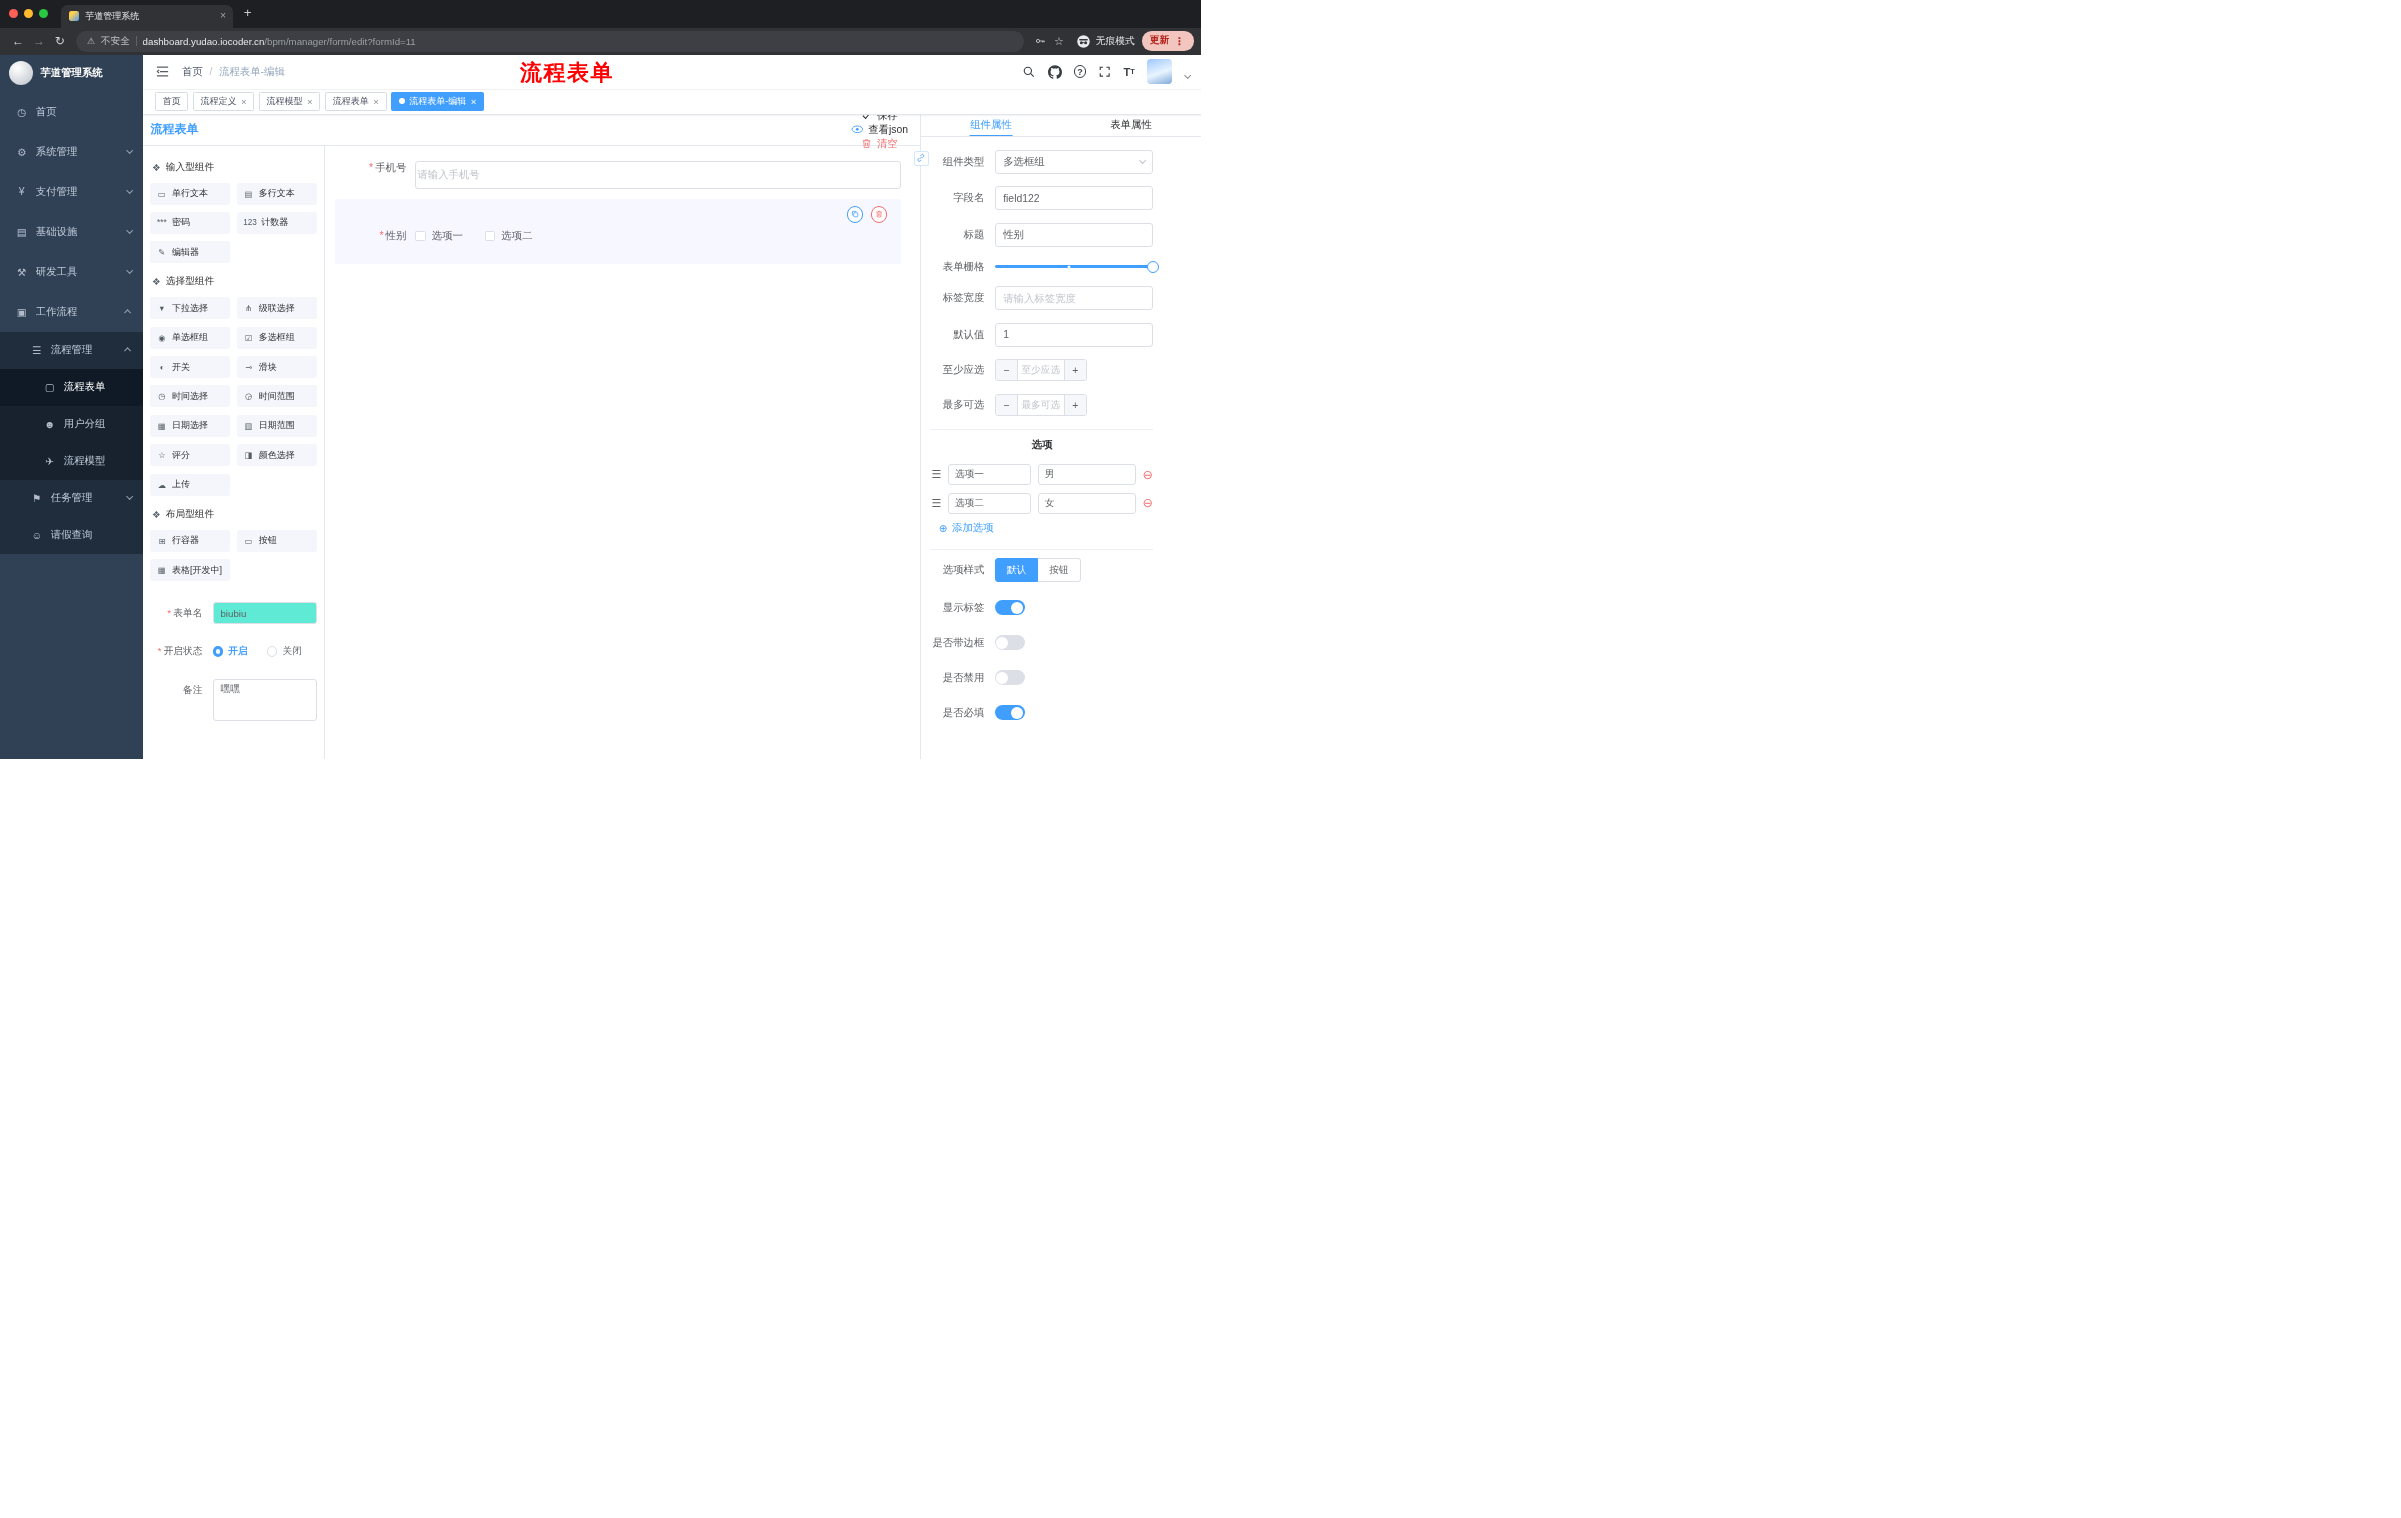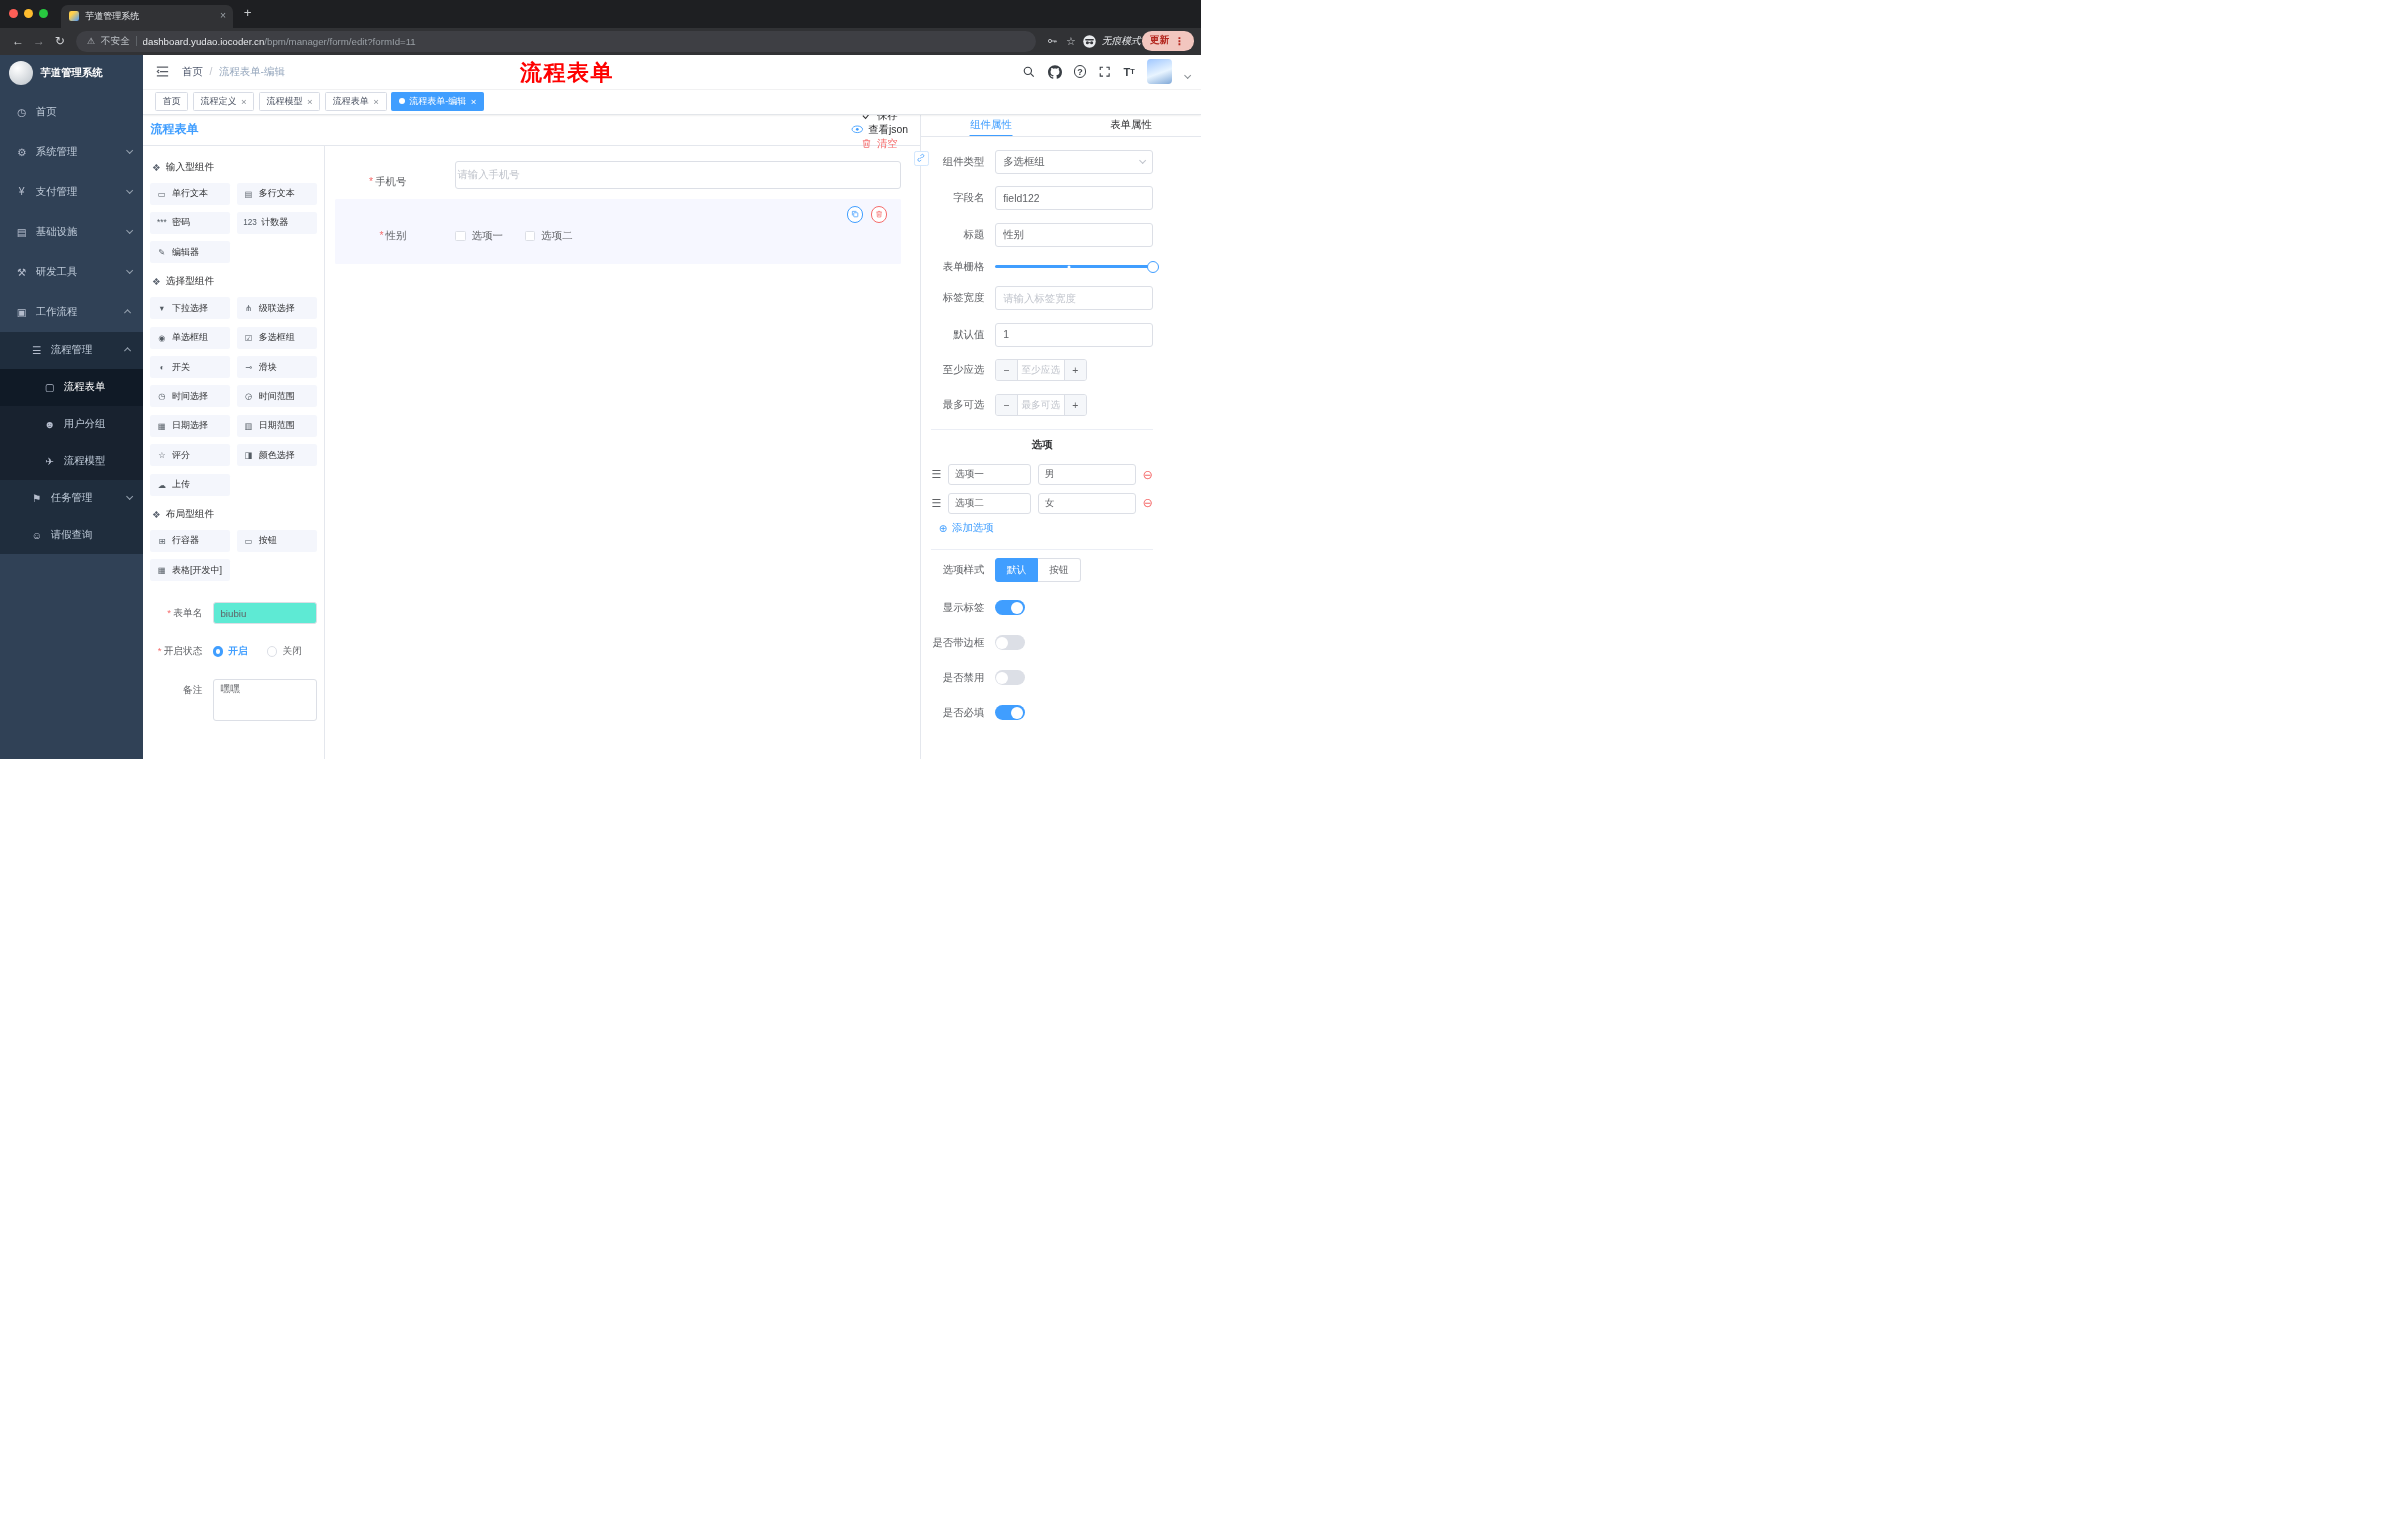--- a/index.html
+++ b/index.html
@@ -21,21 +21,21 @@
   .toolbar { height:27px; background:#313235; display:flex; align-items:center; padding:0 7.4px; flex-shrink:0; }
   .nav-ico { width:21px; height:21px; color:#d2d4d7; font-size:12px; display:flex; align-items:center; justify-content:center; cursor:pointer; }
   .nav-ico.dim { color:#87898d; }
   .omnibox { flex:1; height:21px; background:#3e3f44; border-radius:10.4px; display:flex; align-items:center; padding:0 10.4px; gap:6px; margin:0 6px; font-size:9.7px; min-width:0; }
   .warn-ico { color:#bdc1c6; font-size:9px; }
   .sec-label { color:#bdc1c6; }
   .omni-sep { width:0.7px; height:10.4px; background:#5f6368; }
   .url { white-space:nowrap; overflow:hidden; }
   .url .domain { color:#e8eaed; } .url .path { color:#9aa0a6; }
   .tb-ico { color:#c7cacd; width:19.3px; display:flex; align-items:center; justify-content:center; cursor:pointer; font-size:11px; }
-  .incog { display:flex; align-items:center; gap:5.2px; color:#e8eaed; font-size:9.7px; margin:0 1px;font-style:italic; }
+  .incog { display:flex; align-items:center; gap:5.2px; color:#e8eaed; font-size:9.7px; margin:0 7px; }
   .update-pill { height:19.3px; border-radius:9.7px; background:#f2c6bf; color:#b3261e; font-weight:bold; font-size:9.7px; display:flex; align-items:center; gap:5.2px; padding:0 8.2px; cursor:pointer; }
   .kebab { font-size:10.4px; letter-spacing:0.7px; }
 
   
   .app { flex:1; display:flex; min-height:0; }
   .sidebar { width:143px; background:#304156; color:#bfcbd9; flex-shrink:0; display:flex; flex-direction:column; font-size:10.4px; }
   .logo-row { height:37px; display:flex; align-items:center; gap:7.4px; padding-left:9px; color:#fff; font-weight:bold; flex-shrink:0; }
   .logo-avatar { width:24px; height:24px; border-radius:50%; background:radial-gradient(circle at 35% 30%,#ffffff,#cfd4d9 70%,#aab2bb); }
   .menu { flex:1; overflow:hidden; }
   .m-item { height:40px; display:flex; align-items:center; gap:7.4px; padding:0 12px 0 15px; cursor:pointer; }
@@ -97,21 +97,21 @@
   .star::before { content:"*"; color:#f56c6c; margin-right:2.2px; }
   .pf-input { flex:1; min-width:0; height:22px; border:0.7px solid #dcdfe6; border-radius:3px; padding:0 6.7px; font-size:9.7px; color:#606266; outline:none; background:#5eead4; }
   .radio-group { display:flex; gap:19.3px; align-items:center; height:22px; }
   .radio { display:flex; align-items:center; gap:5.2px; font-size:9.7px; color:#606266; cursor:pointer; }
   .rdot { width:10.4px; height:10.4px; border:0.7px solid #dcdfe6; border-radius:50%; background:#fff; }
   .radio.sel .rdot { border:3px solid #409eff; }
   .radio.sel { color:#409eff;font-weight:bold; }
   .pf-textarea { flex:1; min-width:0; height:42px; border:0.7px solid #dcdfe6; border-radius:3px; padding:3.7px 6.7px; font-size:9.7px; color:#606266; resize:none; outline:none; font-family:inherit; }
 
   .canvas { flex:1; padding:15px 19.3px 0 10.4px; overflow:hidden; }
-  .c-row { display:flex; align-items:flex-end;gap:40px; }
+  .c-row { display:flex; align-items:flex-start; }
   .c-label { width:71px; text-align:right; margin-right:9px; font-size:10.4px; color:#606266; flex-shrink:0; white-space:nowrap; }
   .c-input { flex:1; min-width:0; height:28px; border:0.7px solid #dcdfe6; border-radius:3px; padding:0 1px; font-size:10.4px; color:#606266; outline:none; }
   .c-input::placeholder { color:#c0c4cc; }
   .sel-block { position:relative; background:#f6f7ff; border-radius:1.5px; padding:30px 7.4px 21px 0; margin-top:10.4px; }
   .block-tools { position:absolute; top:7.4px; right:13.4px; display:flex; gap:8.2px; }
   .tool-btn { width:16.3px; height:16.3px; border-radius:50%; background:#fff; display:flex; align-items:center; justify-content:center; cursor:pointer; }
   .tool-btn.copy { border:0.7px solid #409eff; color:#409eff; }
   .tool-btn.del { border:0.7px solid #f56c6c; color:#f56c6c; }
   .checkbox-row { display:flex; align-items:center; gap:22px; }
   .cbx { display:flex; align-items:center; gap:6px; font-size:10.4px; color:#606266; cursor:pointer; }

